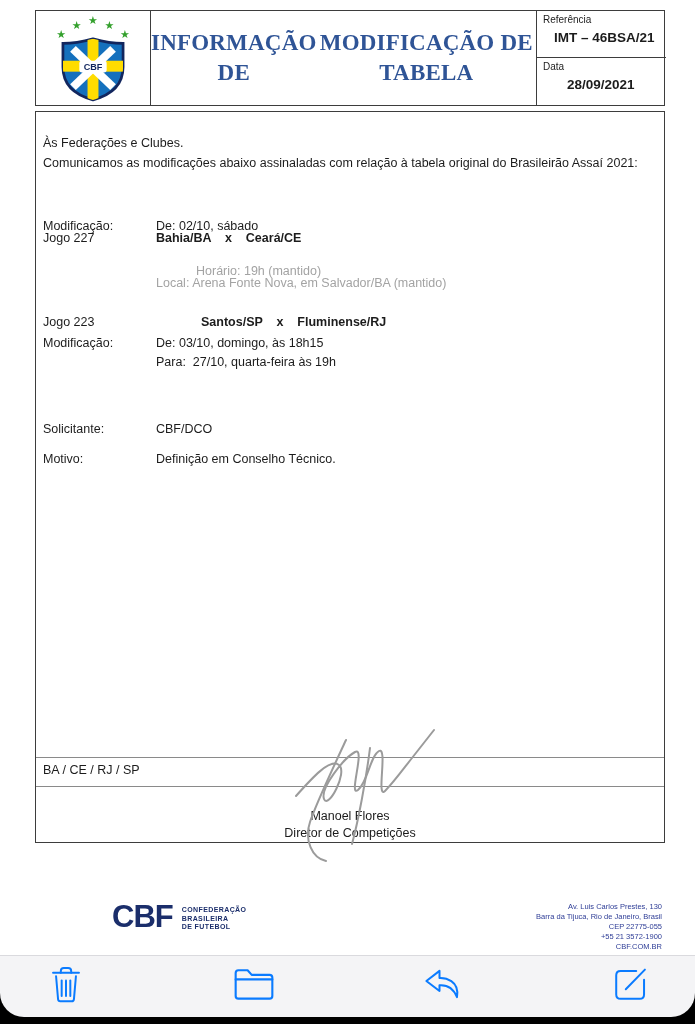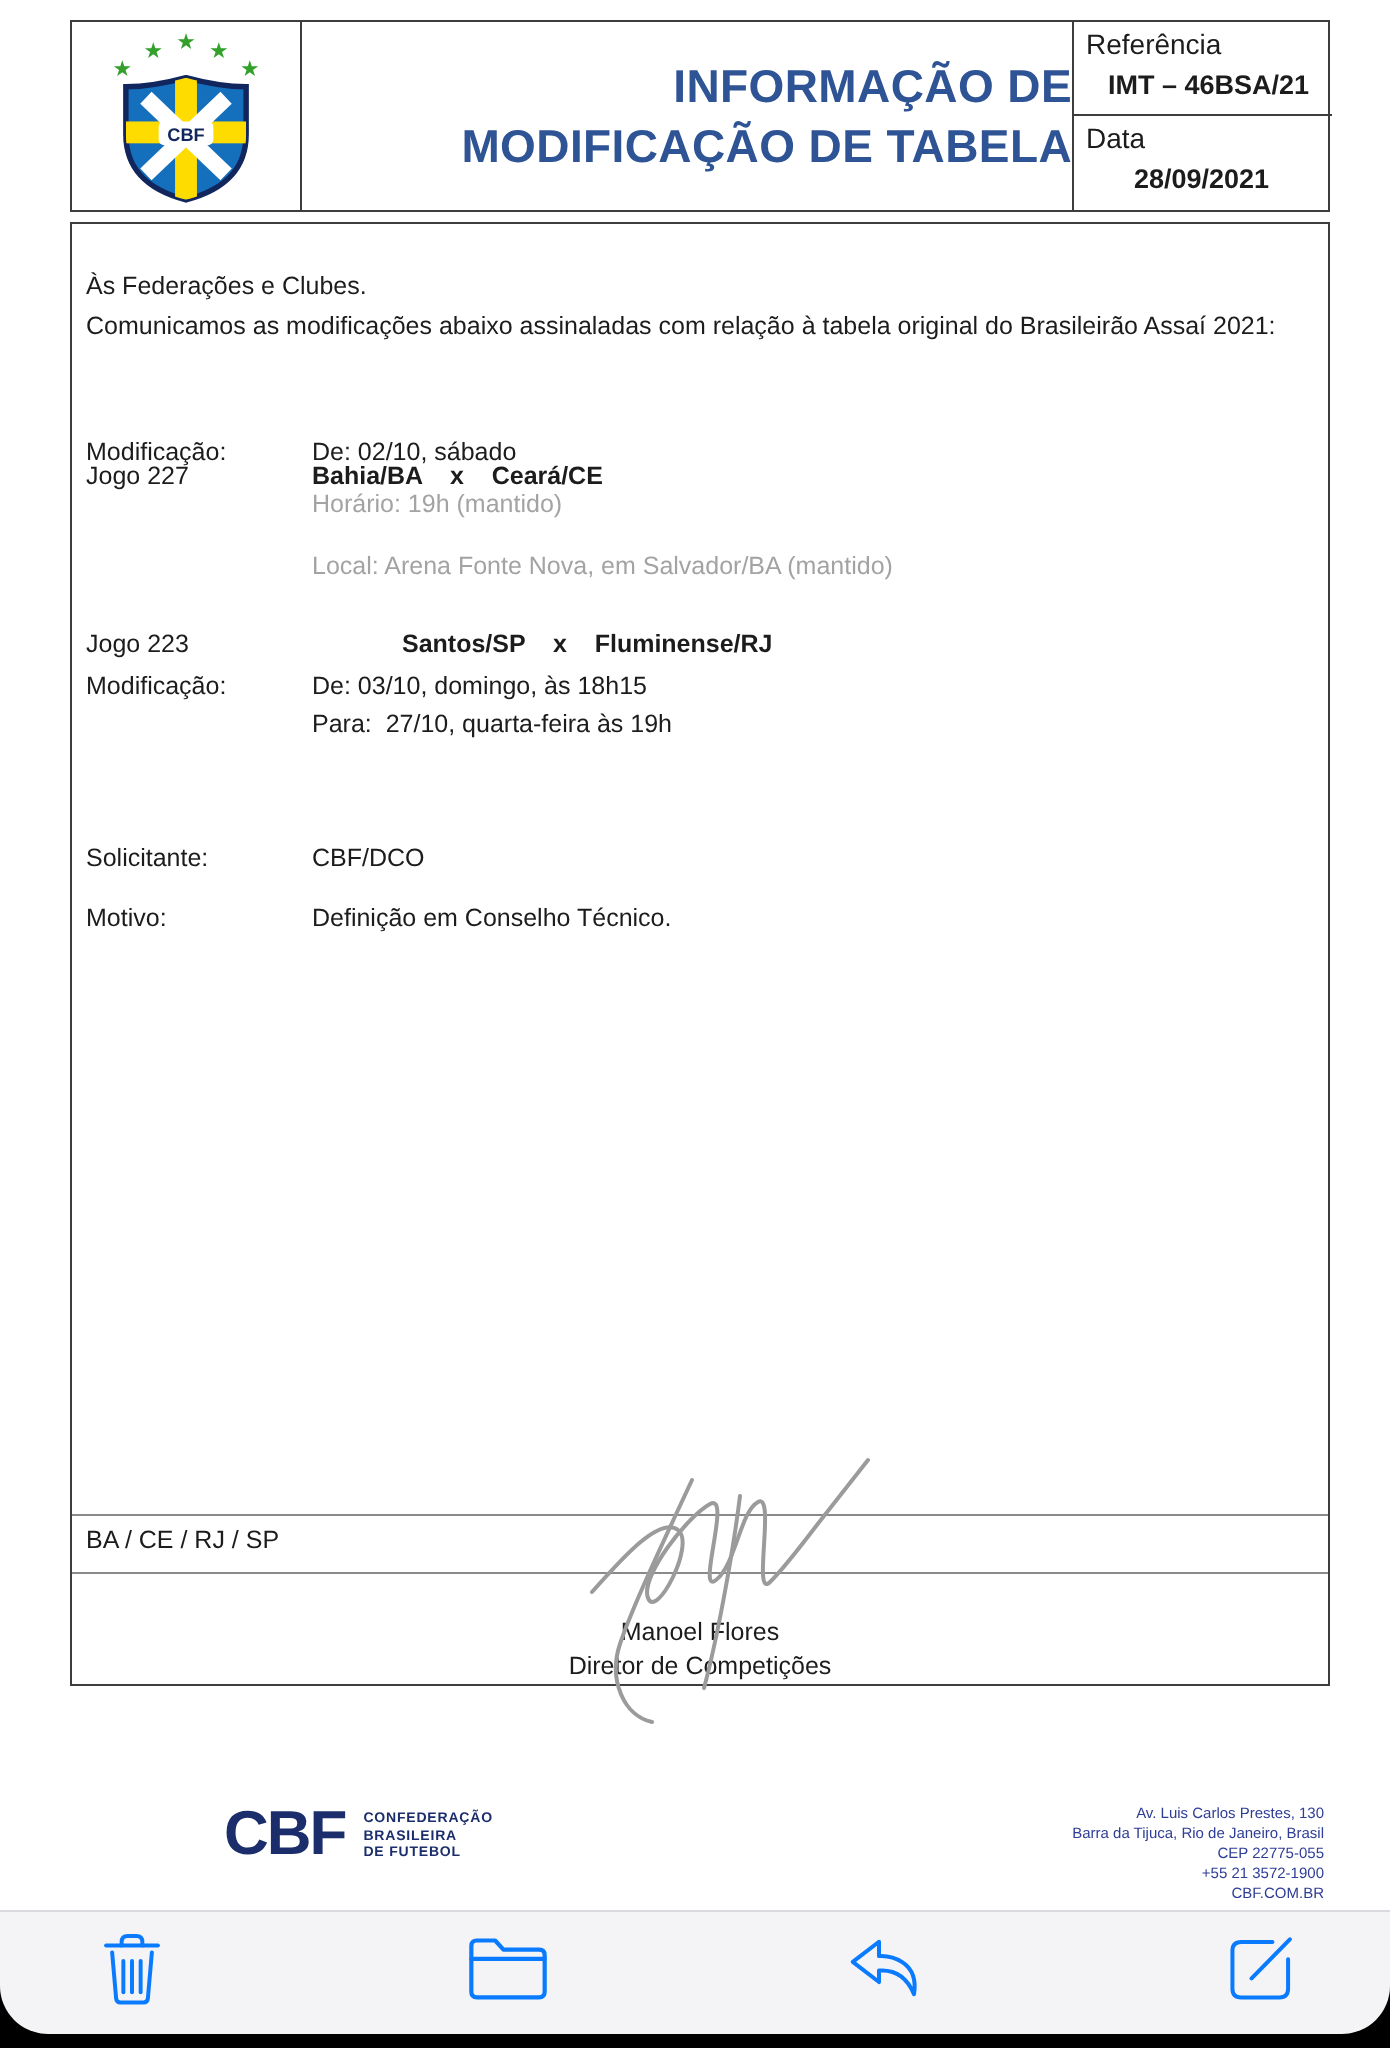--- a/index.html
+++ b/index.html
@@ -12,26 +12,26 @@
   .abs{position:absolute;}
   
   .hdr-table{
     left:35px;top:10px;width:630px;height:96px;
     display:grid;grid-template-columns:115px 386px 129px;
     border:1px solid #3d3d3d;box-sizing:border-box;background:#fff;
   }
   .hdr-cell{border-right:1px solid #3d3d3d;box-sizing:border-box;position:relative;}
   .hdr-cell:last-child{border-right:none;}
   .logo-cell{display:flex;align-items:center;justify-content:center;}
-  .title-cell{display:flex;flex-direction:column;align-items:flex-end;justify-content:center;}
+  .title-cell{display:flex;flex-direction:row;align-items:center;justify-content:center;font-family:Liberation Serif, serif;}
   .doc-title{color:#2F5496;font-weight:bold;font-size:23px;line-height:30px;letter-spacing:.2px;text-align:center;}
   .ref-cell{display:flex;flex-direction:column;}
   .ref-row{height:47px;box-sizing:border-box;padding:3px 6px;}
   .ref-row.first{border-bottom:1px solid #3d3d3d;}
-  .ref-label{font-size:14px;color:#1c1c1c;}
+  .ref-label{font-size:10px;color:#1c1c1c;}
   .ref-value{font-size:13.5px;font-weight:bold;padding-left:11px;padding-top:5px;white-space:pre;}
   .ref-value.date{padding-left:24px;}
   
   .content-box{
     left:35px;top:111px;width:630px;height:732px;
     border:1px solid #3d3d3d;box-sizing:border-box;background:#fff;padding-left:12px;
   }
   .line{position:absolute;left:7px;right:7px;font-size:12.5px;white-space:pre-wrap;}
   .row{position:absolute;left:7px;right:7px;display:flex;font-size:12.5px;}
   .row .lbl{width:113px;flex:none;white-space:pre-wrap;}
@@ -110,21 +110,21 @@
     <span class="lbl">Jogo 227</span>
     <span class="val bold">Bahia/BA    x    Ceará/CE</span>
   </div>
   <div class="row" style="top:107px;">
     <span class="lbl">Modificação:</span>
     <span class="val">De: 02/10, sábado</span>
   </div>
   <div class="row" style="top:127px;">
     <span class="lbl"></span>
   </div>
-  <div class="row" style="top:133px;">
+  <div class="row" style="top:152px;gap:40px;">
     <span class="lbl"></span>
     <span class="val muted">Horário: 19h (mantido)</span>
   </div>
   <div class="row" style="top:164px;">
     <span class="lbl"></span>
     <span class="val muted">Local: Arena Fonte Nova, em Salvador/BA (mantido)</span>
   </div>
 
   <div class="row" style="top:203px;gap:45px;">
     <span class="lbl">Jogo 223</span>

